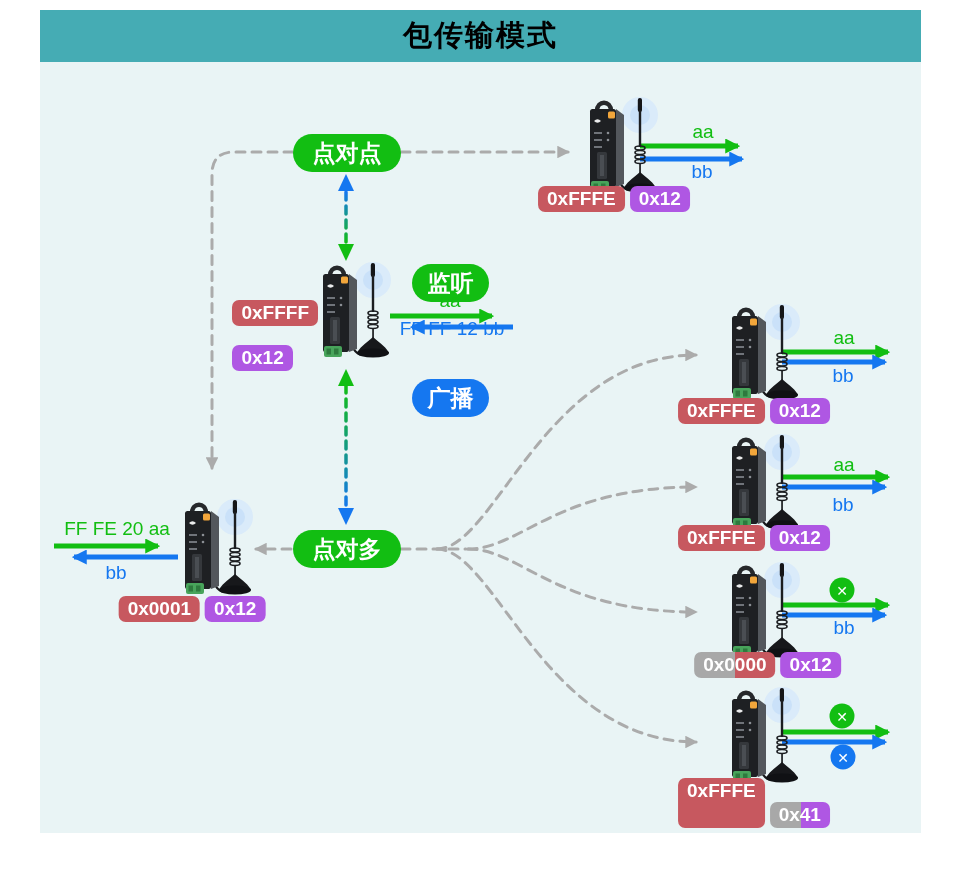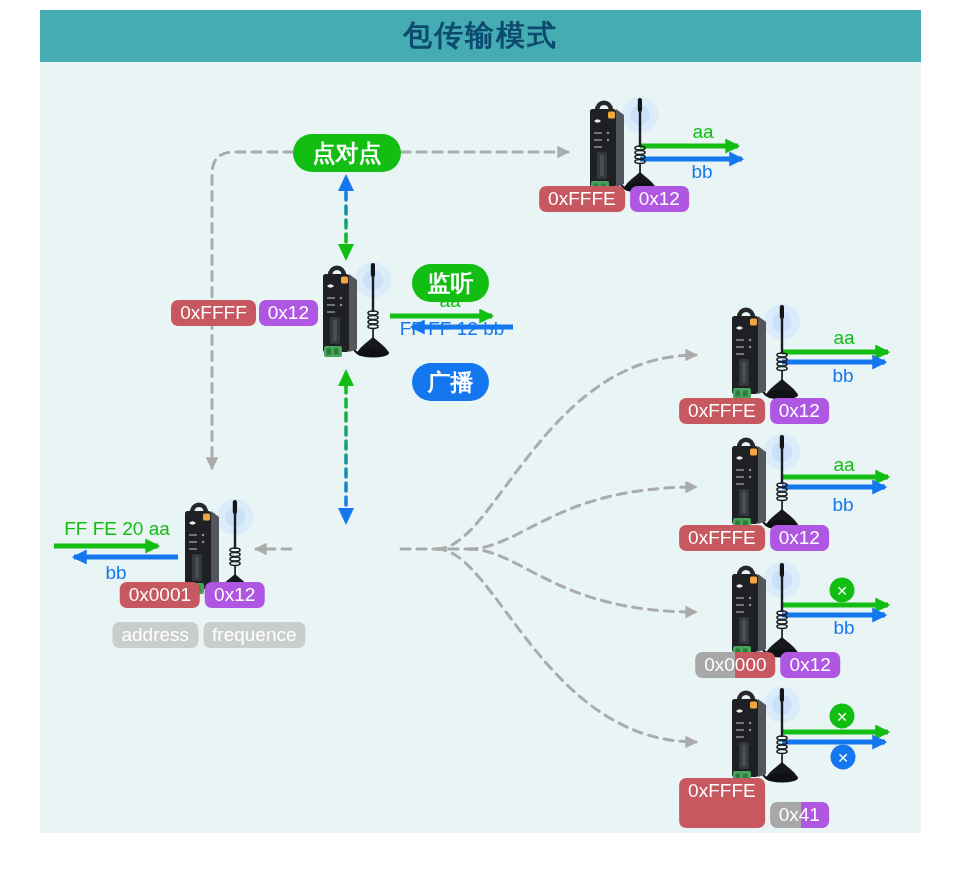--- a/index.html
+++ b/index.html
@@ -4,39 +4,39 @@
 <style>
   :root{
     --teal:#45ACB4; --canvas:#E9F4F5; --green:#12BE12; --blue:#1577F0;
     --red:#C7585F; --purple:#AF57E3; --gray:#ABABAB; --tag-gray:#C9CDCC; --split-gray:#A8A8A8;
   }
   *{margin:0;padding:0;box-sizing:border-box;}
   body{font-family:"Liberation Sans","DejaVu Sans",sans-serif;background:#fff;}
   .page{position:relative;width:960px;height:880px;background:#fff;overflow:hidden;}
   .header{position:absolute;left:40px;top:10px;width:881px;height:52px;background:var(--teal);
           display:flex;align-items:center;justify-content:center;}
-  .header .title{color:#0c4a6e;font-size:29px;font-weight:bold;letter-spacing:2px;}
+  .header .title{color:#000000;font-size:29px;font-weight:bold;letter-spacing:2px;}
   .canvas{position:absolute;left:40px;top:62px;width:881px;height:771px;background:var(--canvas);}
   .overlay{position:absolute;left:0;top:0;}
   .gdash{fill:none;stroke:var(--gray);stroke-width:3;stroke-dasharray:9 7;stroke-linecap:round;}
   .vdash{fill:none;stroke-width:3.5;stroke-dasharray:8 6;stroke-linecap:round;}
   .sol{fill:none;stroke-width:5;}
   .device{position:absolute;width:90px;height:105px;}
   .device svg{width:100%;height:100%;display:block;}
   .pill{position:absolute;display:flex;align-items:center;justify-content:center;
         color:#fff;font-weight:bold;font-size:23px;border-radius:19px;height:38px;}
   .pill.green{background:var(--green);}
   .pill.blue{background:var(--blue);}
   .p2p{left:253px;top:72px;width:108px;}
   .listen{left:372px;top:202px;width:77px;}
-  .broadcast{left:372px;top:301px;width:77px;}
+  .broadcast{left:372px;top:317px;width:77px;}
   .p2m{left:253px;top:468px;width:108px;}
   .tagrow{position:absolute;display:flex;gap:5px;transform:translateX(-50%);}
-  .tagcol{position:absolute;display:flex;gap:3px;align-items:center;}
-  .tag{display:inline-block;color:#fff;font-size:19px;font-weight:400;line-height:1.15;
+  .tagcol{position:absolute;display:flex;flex-direction:column;gap:19px;align-items:flex-start;}
+  .tag{display:inline-block;color:#fff;font-size:19px;font-weight:700;line-height:1.15;
        padding:2px 9px;border-radius:7px;white-space:nowrap;}
   .tag.red{background:var(--red);}
   .tag.purple{background:var(--purple);}
   .tag.cap{background:var(--tag-gray);font-weight:500;}
   .tag.split-red{background:linear-gradient(90deg,var(--split-gray) 0 50%,var(--red) 50% 100%);margin-left:33px;}
   .tag.split-purple{background:linear-gradient(90deg,var(--split-gray) 0 52%,var(--purple) 52% 100%);margin-top:24px;}
   .flabel{position:absolute;transform:translate(-50%,-50%);font-size:19px;font-weight:400;white-space:nowrap;}
   .flabel.green{color:var(--green);}
   .flabel.blue{color:var(--blue);}
   .xmark{position:absolute;width:25px;height:25px;border-radius:50%;transform:translate(-50%,-50%);
@@ -322,38 +322,35 @@
   <rect x="20" y="60" width="4" height="21" fill="#4A4E53"></rect>
   <rect x="11" y="86" width="18" height="11" rx="2" fill="#48A45B"></rect>
   <rect x="13.5" y="88.5" width="4.5" height="6" fill="#2E7A3E"></rect>
   <rect x="21" y="88.5" width="4.5" height="6" fill="#2E7A3E"></rect>
 </svg>
       </div>
 
     <div class="pill green p2p">点对点</div>
     <div class="pill green listen">监听</div>
     <div class="pill blue broadcast">广播</div>
+    <div class="pill green p2m">点对多</div>
 
     <div class="tagrow" style="left:574px;top:124px">
       <span class="tag red">0xFFFE</span>
       <span class="tag purple">0x12</span>
     </div>
 
     <div class="tagcol" style="right:603px;top:238px">
       <span class="tag red">0xFFFF</span>
       <span class="tag purple">0x12</span>
     </div>
 
-    <div class="tagrow" style="left:152px;top:520px">
+    <div class="tagrow" style="left:152px;top:534px">
       <span class="tag red">0x0001</span>
       <span class="tag purple">0x12</span>
-    </div>
-    <div class="tagrow" style="left:169px;top:560px">
-      <span class="tag cap">address</span>
-      <span class="tag cap">frequence</span>
     </div>
 
     <div class="tagrow" style="left:714px;top:336px">
       <span class="tag red">0xFFFE</span>
       <span class="tag purple">0x12</span>
     </div>
     <div class="tagrow" style="left:714px;top:463px">
       <span class="tag red">0xFFFE</span>
       <span class="tag purple">0x12</span>
     </div>

